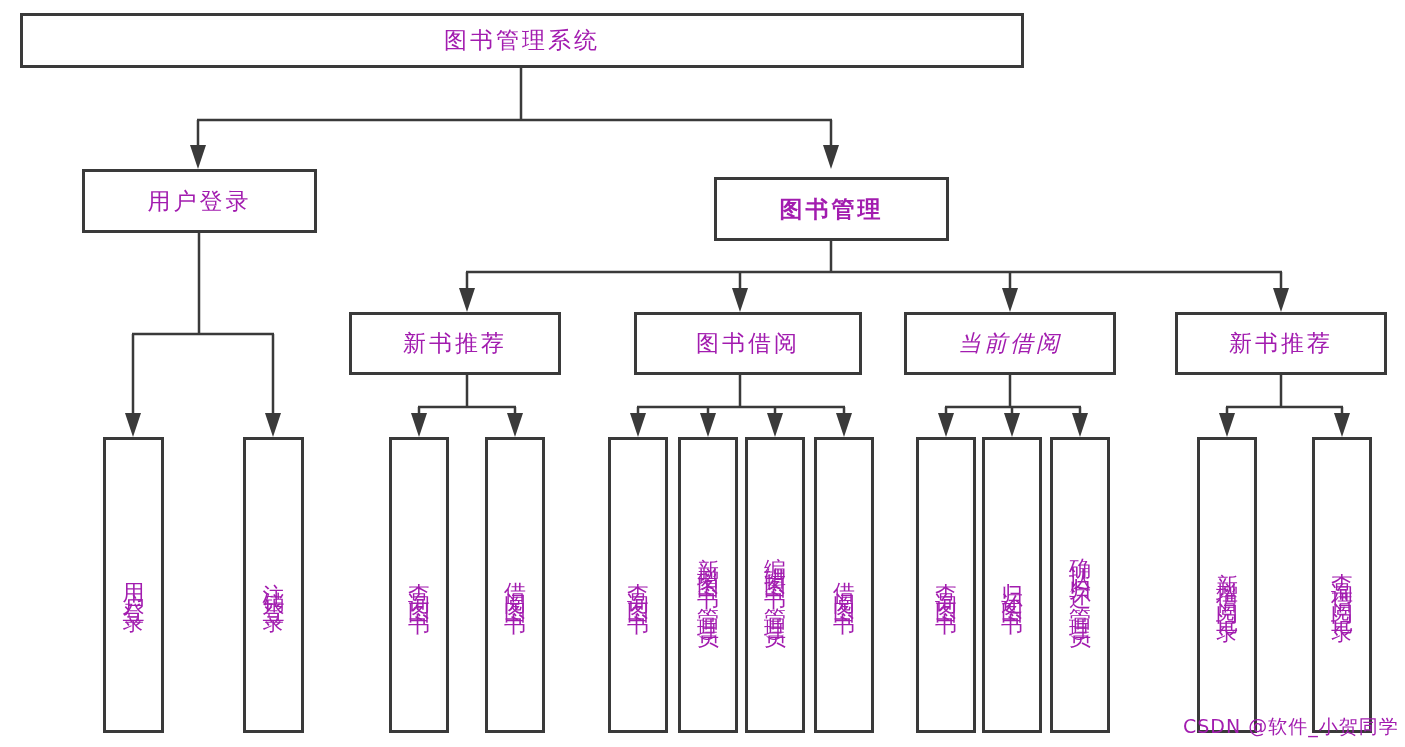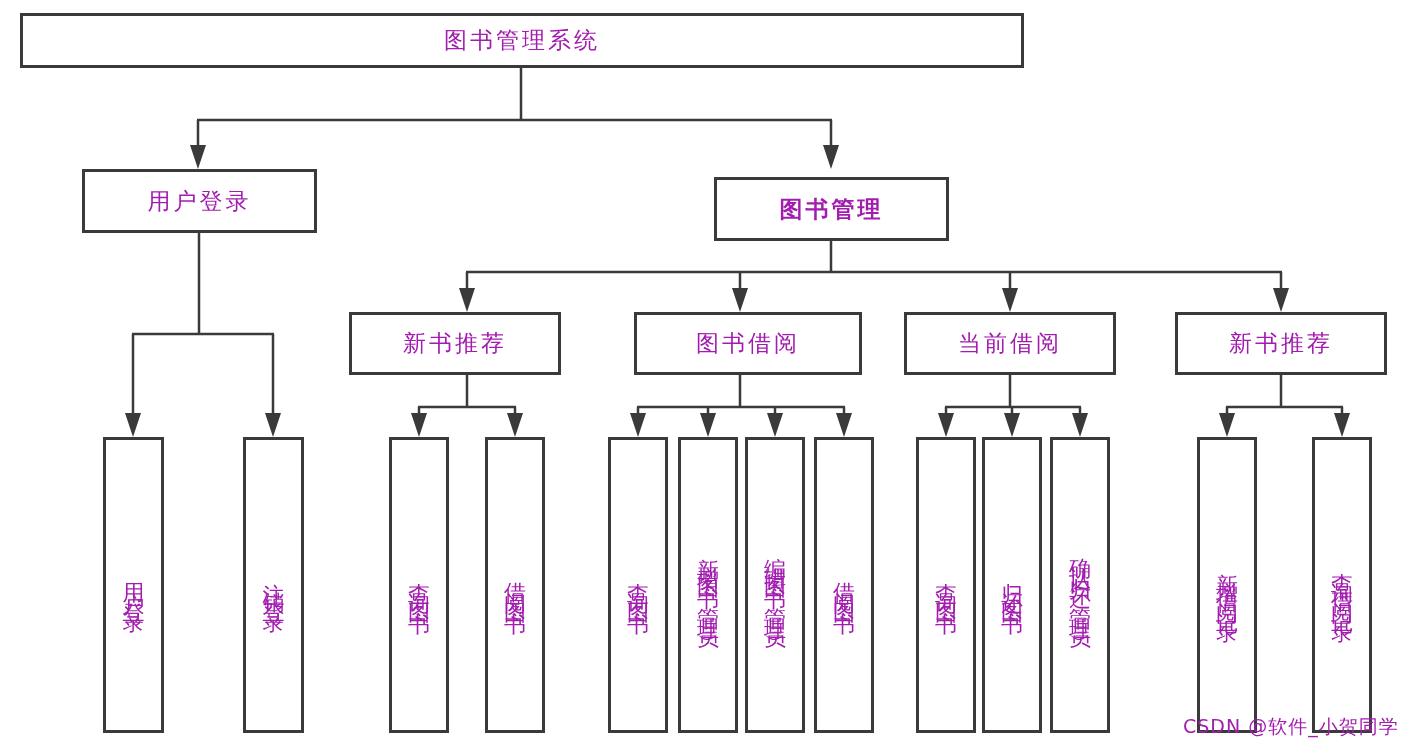--- a/index.html
+++ b/index.html
@@ -107,21 +107,21 @@
   <div class="box" style="left:714px; top:177px; width:235px; height:64px;font-weight:bold;">
     <span>图书管理</span>
   </div>
 
   <div class="box" style="left:349px; top:312px; width:212px; height:63px;">
     <span>新书推荐</span>
   </div>
   <div class="box" style="left:634px; top:312px; width:228px; height:63px;">
     <span>图书借阅</span>
   </div>
-  <div class="box" style="left:904px; top:312px; width:212px; height:63px;">
+  <div class="box" style="left:904px; top:312px; width:212px; height:63px;font-style:italic;">
     <span>当前借阅</span>
   </div>
   <div class="box" style="left:1175px; top:312px; width:212px; height:63px;">
     <span>新书推荐</span>
   </div>
 
   <div class="box vbox" style="left:103px; top:437px; width:61px; height:296px;">
     <span>用户登录</span>
   </div>
   <div class="box vbox" style="left:243px; top:437px; width:61px; height:296px;">

